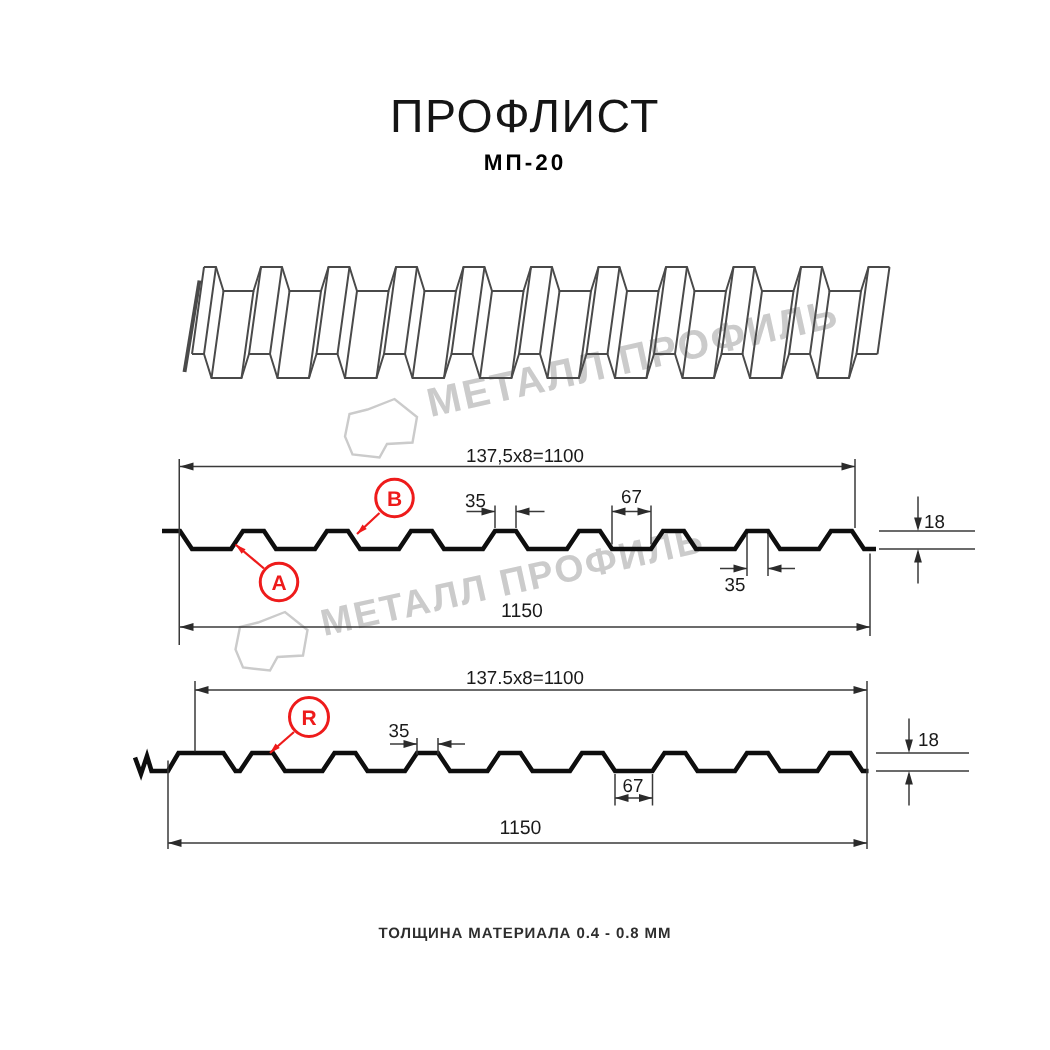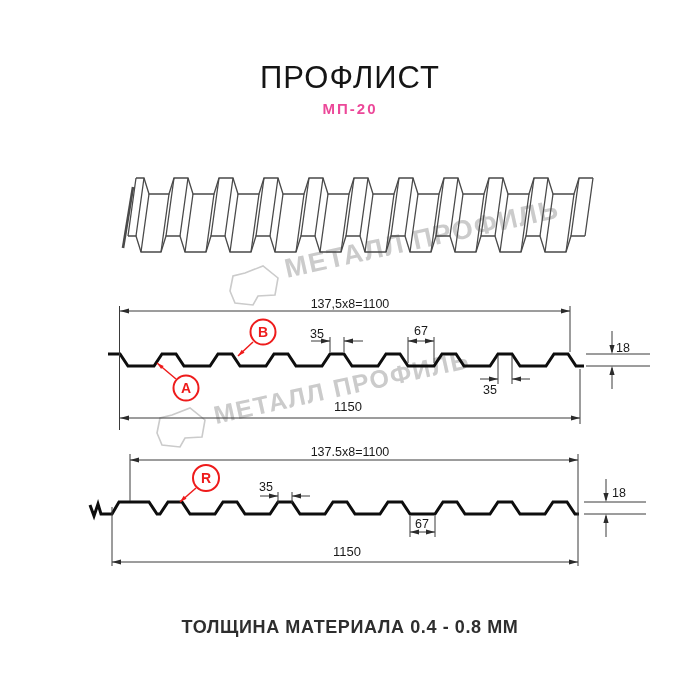--- a/index.html
+++ b/index.html
@@ -1,23 +1,23 @@
 <!DOCTYPE html>
 <html><head>
 <meta charset="utf-8">
 <style>
   html,body{margin:0;padding:0;background:#fff;}
   .canvas{position:relative;width:700px;height:700px;background:#ffffff;overflow:hidden;
           font-family:"Liberation Sans",sans-serif;}
   .title{position:absolute;left:0;top:60px;width:700px;text-align:center;
          font-size:31px;font-weight:normal;letter-spacing:1px;color:#151515;}
   .subtitle{position:absolute;left:0;top:100px;width:700px;text-align:center;
-         font-size:15px;font-weight:bold;letter-spacing:2px;color:#ec4899;}
+         font-size:15px;font-weight:bold;letter-spacing:2px;color:#000000;}
   .footer{position:absolute;left:0;top:617px;width:700px;text-align:center;
-         font-size:18px;font-weight:bold;letter-spacing:0.6px;color:#2e2e2e;}
+         font-size:10px;font-weight:bold;letter-spacing:0.6px;color:#2e2e2e;}
   svg{position:absolute;left:0;top:0;}
   svg text{font-family:"Liberation Sans",sans-serif;}
   .dimtxt{font-size:12.5px;fill:#1a1a1a;}
   .dimtxt-lg{font-size:13px;fill:#1a1a1a;}
   .redtxt{font-size:14px;font-weight:bold;fill:#ee1b1b;}
   .wmtxt{font-weight:bold;fill:#cbcbcb;letter-spacing:1.5px;}
 </style>
 </head>
 <body>
 

